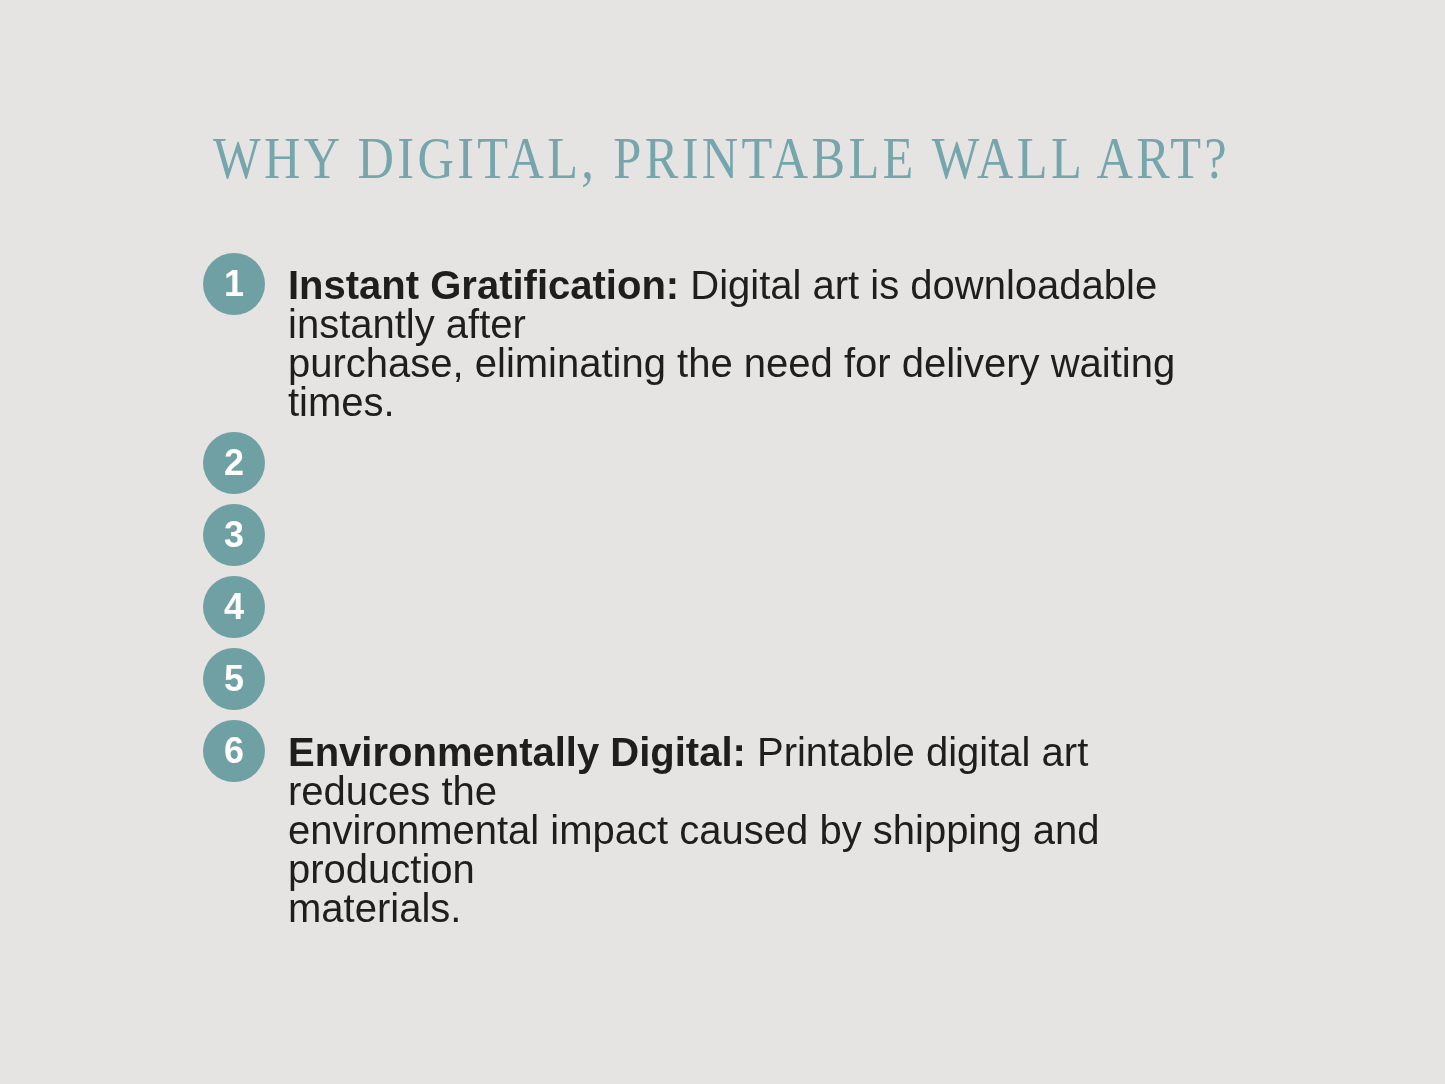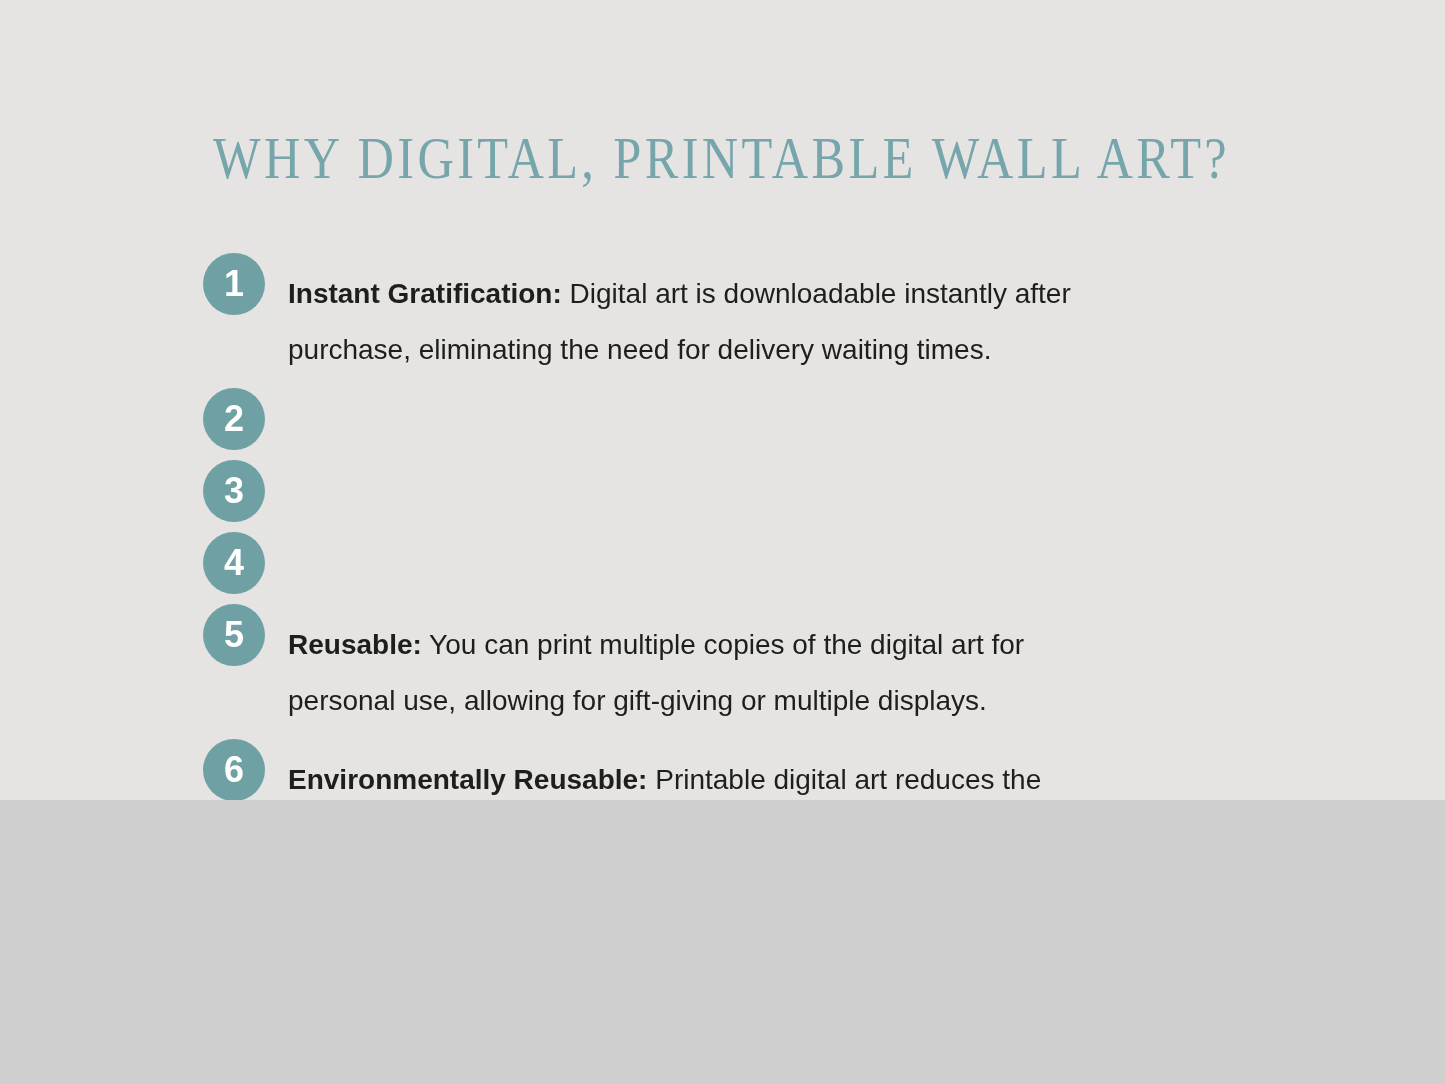--- a/index.html
+++ b/index.html
@@ -6,21 +6,21 @@
     --bg: #E5E4E3;
     --accent: #6FA1A4;
     --title: #76A6AC;
     --text: #1E1E1C;
   }
   * { margin: 0; padding: 0; box-sizing: border-box; }
   html, body { background: #cfcfcf; }
   .canvas {
     position: relative;
     width: 1445px;
-    height: 800px;
+    height: 1084px;
     background: var(--bg);
     overflow: hidden;
     font-family: "Liberation Sans", sans-serif;
   }
   .page-title {
     position: absolute;
     left: 213px;
     top: 124px;
     font-family: "Liberation Serif", serif;
     font-weight: 400;
@@ -52,22 +52,22 @@
     background: var(--accent);
     color: #ffffff;
     font-weight: 700;
     font-size: 36px;
     display: flex;
     align-items: center;
     justify-content: center;
   }
   .item-text {
     width: 950px;
-    font-size: 28px;
-    line-height: 56px;
+    font-size: 40px;
+    line-height: 39px;
     color: var(--text);
     white-space: pre-line;
   }
   .item-label { font-weight: 700; }
 </style>
 </head>
 <body>
 
 <div class="canvas">
 
@@ -98,27 +98,25 @@
     <div class="benefit-item">
       <div class="badge">
           <span>4</span>
         </div>
     </div>
 
     <div class="benefit-item">
       <div class="badge">
           <span>5</span>
         </div>
-      <p class="item-text"><span class="item-label">Reusable:</span> <span>You can print multiple copies of the digital art for
-personal use, allowing for gift-giving or multiple displays.</span></p>
     </div>
 
     <div class="benefit-item">
       <div class="badge">
           <span>6</span>
         </div>
-      <p class="item-text"><span class="item-label">Environmentally Reusable:</span> <span>Printable digital art reduces the
+      <p class="item-text"><span class="item-label">Environmentally Digital:</span> <span>Printable digital art reduces the
 environmental impact caused by shipping and production
 materials.</span></p>
     </div>
 
   </div>
 </div>
 
 </body></html>

